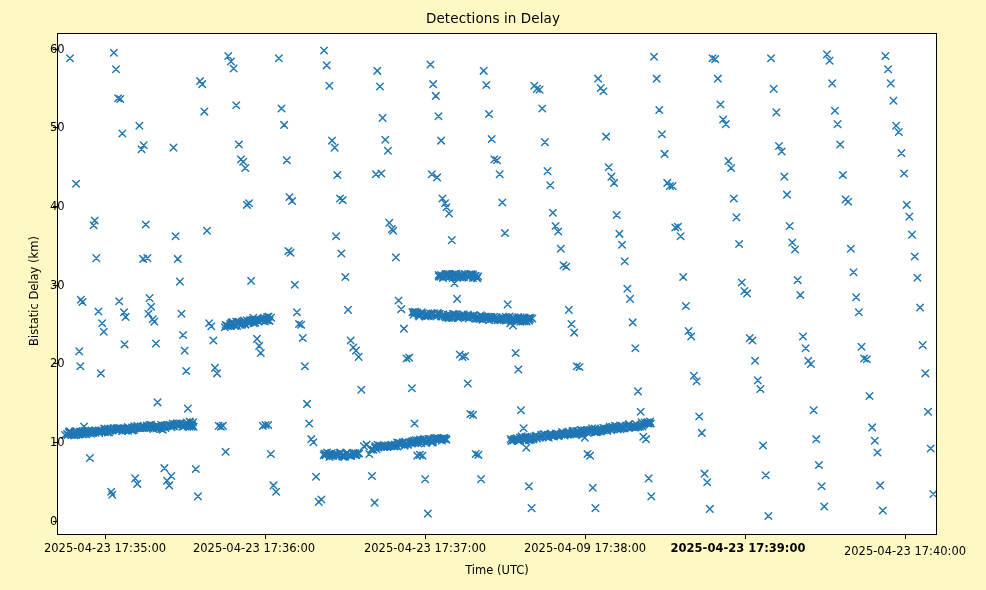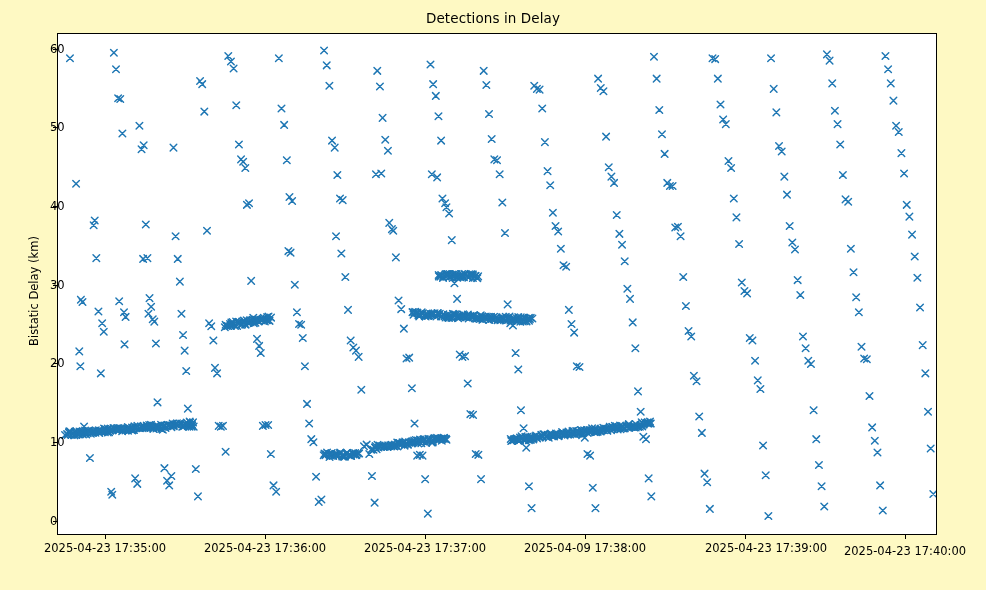--- a/index.html
+++ b/index.html
@@ -1071,36 +1071,37 @@
         <path d="M415.344388880388,239.71537619045205L421.94438888038803,246.31537619045207M415.344388880388,246.31537619045207L421.94438888038803,239.71537619045205" stroke="#1f77b4" stroke-width="1.45" stroke-linecap="round" fill="none"></path>
         <path d="M414.8242617906137,239.47976898948136L421.42426179061374,246.07976898948138M414.8242617906137,246.07976898948138L421.42426179061374,239.47976898948136" stroke="#1f77b4" stroke-width="1.45" stroke-linecap="round" fill="none"></path>
         <path d="M416.5712767593139,241.4115361500813L423.1712767593139,248.01153615008133M416.5712767593139,248.01153615008133L423.1712767593139,241.4115361500813" stroke="#1f77b4" stroke-width="1.45" stroke-linecap="round" fill="none"></path>
         <path d="M416.9711611903536,241.9149068168196L423.5711611903536,248.51490681681963M416.9711611903536,248.51490681681963L423.5711611903536,241.9149068168196" stroke="#1f77b4" stroke-width="1.45" stroke-linecap="round" fill="none"></path>
         <path d="M417.82893136379414,240.05398304886322L424.42893136379416,246.65398304886324M417.82893136379414,246.65398304886324L424.42893136379416,240.05398304886322" stroke="#1f77b4" stroke-width="1.45" stroke-linecap="round" fill="none"></path>
       </svg>
   </div>
 
   <div id="xticklabels-container">
       <div class="tick-x" style="left: 105px; margin-top: 6px;">2025-04-23 17:35:00</div>
-      <div class="tick-x" style="left: 265px; margin-top: 6px;">2025-04-23 17:36:00</div>
+      <div class="tick-x" style="left: 254px; margin-top: 6px;">2025-04-23 17:36:00</div>
       <div class="tick-x" style="left: 425px; margin-top: 6px;">2025-04-23 17:37:00</div>
       <div class="tick-x" style="left: 585px; margin-top: 6px;">2025-04-09 17:38:00</div>
-      <div class="tick-x" style="left: 766px; margin-top: 6px;">2025-04-23 17:39:00</div>
+      <div class="tick-x" style="left: 738px; margin-top: 6px; font-weight: bold;">2025-04-23 17:39:00</div>
       <div class="tick-x" style="left: 905px; margin-top: 9px;">2025-04-23 17:40:00</div>
     </div>
   <div id="yticklabels-container">
       <div class="tick-y" style="top: 520.837px;">0</div>
       <div class="tick-y" style="top: 442.154px;">10</div>
       <div class="tick-y" style="top: 363.47px;">20</div>
       <div class="tick-y" style="top: 284.787px;">30</div>
       <div class="tick-y" style="top: 206.103px;">40</div>
       <div class="tick-y" style="top: 127.42px;">50</div>
       <div class="tick-y" style="top: 48.7367px;">60</div>
     </div>
 
+  <div id="xlabel">Time (UTC)</div>
   <div id="ylabel">Bistatic Delay (km)</div>
 
 <div class="tickmark-x" style="left: 105px;"></div>
     <div class="tickmark-x" style="left: 265px;"></div>
     <div class="tickmark-x" style="left: 425px;"></div>
     <div class="tickmark-x" style="left: 585px;"></div>
     <div class="tickmark-x" style="left: 745px;"></div>
     <div class="tickmark-x" style="left: 905px;"></div>
     <div class="tickmark-y" style="top: 520.837px;"></div>
     <div class="tickmark-y" style="top: 442.154px;"></div>

